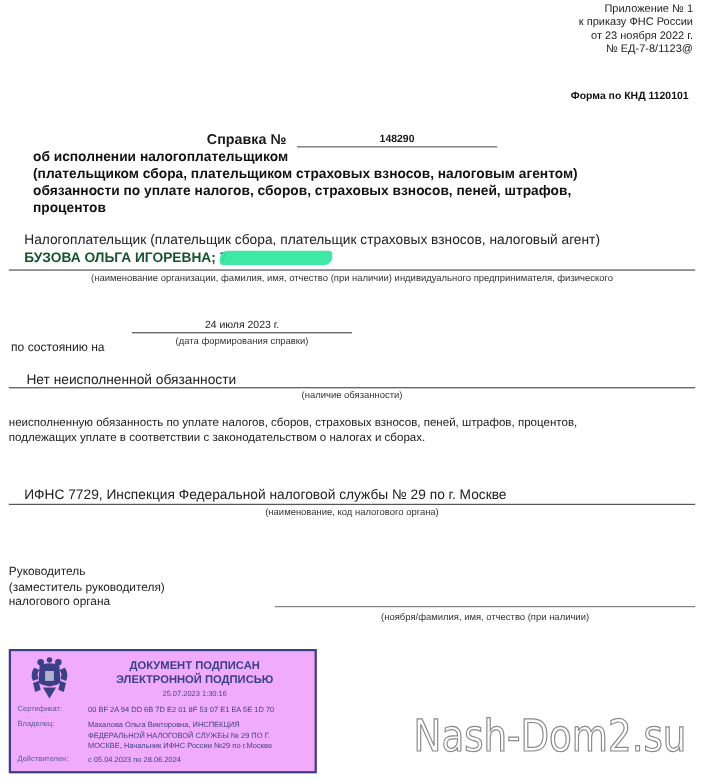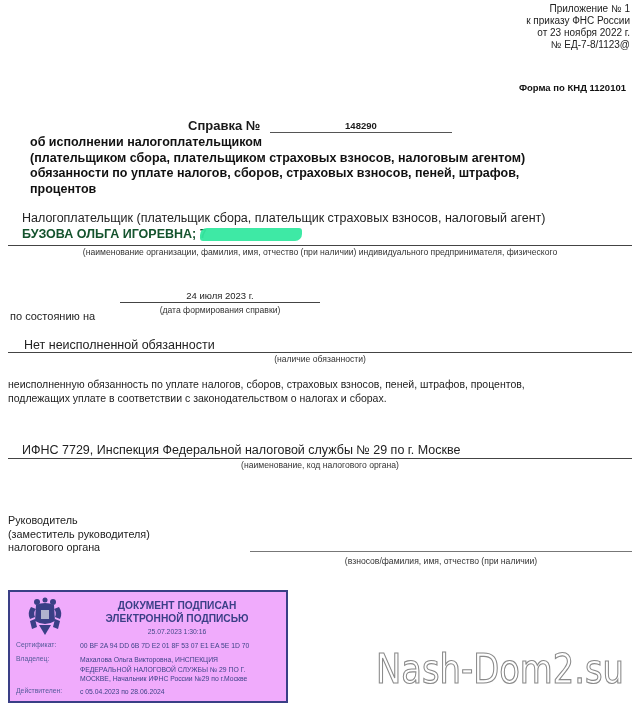--- a/index.html
+++ b/index.html
@@ -88,21 +88,21 @@
 <div class="abs ifns">ИФНС 7729, Инспекция Федеральной налоговой службы № 29 по г. Москве</div>
 <div class="abs hr" style="left:8px; top:458px; width:624px;"></div>
 <div class="abs hint" style="left:8px; top:460px; width:624px;">(наименование, код налогового органа)</div>
 
 <div class="abs head-label">
   <div>Руководитель</div>
   <div>(заместитель руководителя)</div>
   <div>налогового органа</div>
 </div>
 <div class="abs hr" style="left:250px; top:551px; width:382px; background:#777;"></div>
-<div class="abs hint" style="left:250px; top:556px; width:382px;">(взносов/фамилия, имя, отчество (при наличии)</div>
+<div class="abs hint" style="left:250px; top:556px; width:382px;">(ноября/фамилия, имя, отчество (при наличии)</div>
 
 <div class="abs stamp">
   <div class="abs emblem">
     <svg width="36" height="40" viewBox="0 0 36 40">
       <g fill="#3a3f86">
         <circle cx="10" cy="5" r="3"></circle>
         <circle cx="26" cy="5" r="3"></circle>
         <circle cx="18" cy="3" r="2.5"></circle>
         <path d="M4 10 Q0 16 3 22 L8 20 Q6 15 9 12 Z"></path>
         <path d="M32 10 Q36 16 33 22 L28 20 Q30 15 27 12 Z"></path>

